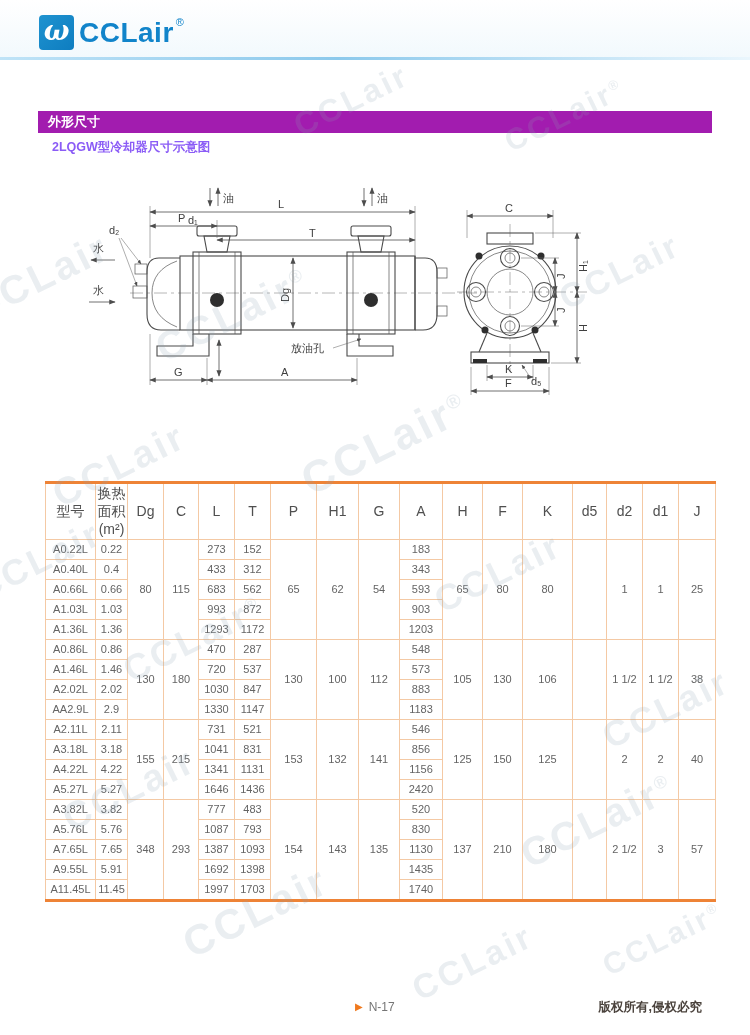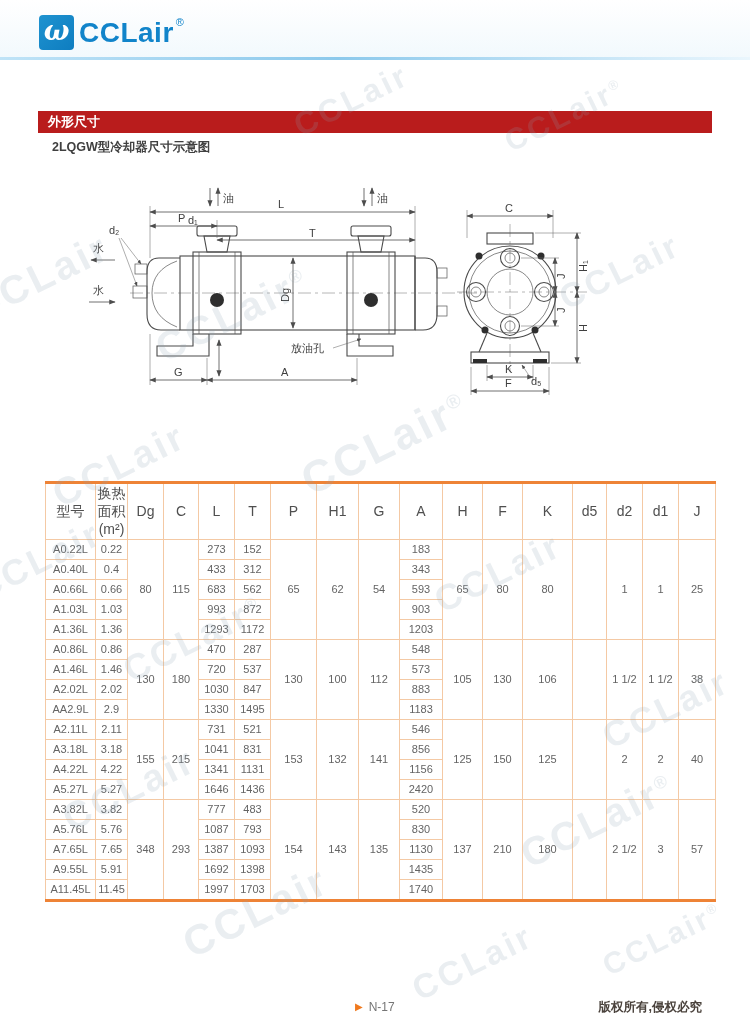--- a/index.html
+++ b/index.html
@@ -14,24 +14,24 @@
   .logo-sq .glyph{color:#fff;font-size:27px;font-style:italic;font-weight:bold;
            font-family:"DejaVu Serif",serif;line-height:1;transform:translateY(-2px);}
   .logo-text{color:#1184ca;font-size:28px;font-weight:bold;letter-spacing:.5px;
            margin-left:5px;line-height:36px;}
   .logo-reg{color:#1184ca;font-size:11px;margin-left:2px;margin-top:1px;}
   .tagline{position:absolute;right:36px;top:33px;color:#f57d09;font-size:17px;
            font-weight:bold;z-index:3;letter-spacing:.5px;}
   .rule{position:absolute;top:57px;left:0;right:0;height:3px;
         background:linear-gradient(90deg,#bfe3f7 0%,#8cc9ec 45%,#eaf6fd 100%);}
   
-  .section-bar{position:absolute;left:38px;top:111px;width:674px;height:22px;background:#b91c1c;
+  .section-bar{position:absolute;left:38px;top:111px;width:674px;height:22px;background:#a21caf;
         color:#fff;font-size:13px;font-weight:bold;line-height:22px;padding-left:10px;
         box-sizing:border-box;z-index:2;}
-  .subtitle{position:absolute;left:52px;top:139px;font-size:12.5px;font-weight:bold;color:#404040;z-index:2;}
+  .subtitle{position:absolute;left:52px;top:139px;font-size:12.5px;font-weight:bold;color:#8b5cf6;z-index:2;}
   
   .drawing{position:absolute;left:85px;top:180px;z-index:2;}
   .ol{stroke:#4a4a4a;stroke-width:1.1;fill:none;}
   .ol2{stroke:#555;stroke-width:.7;fill:none;}
   .dim{stroke:#4d4d4d;stroke-width:.8;fill:none;}
   .ext{stroke:#6a6a6a;stroke-width:.55;fill:none;}
   .cl{stroke:#7a7a7a;stroke-width:.55;fill:none;stroke-dasharray:13 4 3 4;}
   .drawing text{font-size:11px;fill:#3f3f3f;font-family:"Liberation Sans","DejaVu Sans",sans-serif;}
   .dark{fill:#2e2e2e;stroke:none;}
   
@@ -329,21 +329,21 @@
             <td>A2.02L</td>
             <td>2.02</td>
             <td>1030</td>
             <td>847</td>
             <td>883</td>
           </tr>
           <tr>
             <td>AA2.9L</td>
             <td>2.9</td>
             <td>1330</td>
-            <td>1495</td>
+            <td>1147</td>
             <td>1183</td>
           </tr>
           <tr>
             <td>A2.11L</td>
             <td>2.11</td>
             <td rowspan="4">155</td>
             <td rowspan="4">215</td>
             <td>731</td>
             <td>521</td>
             <td rowspan="4">153</td>

